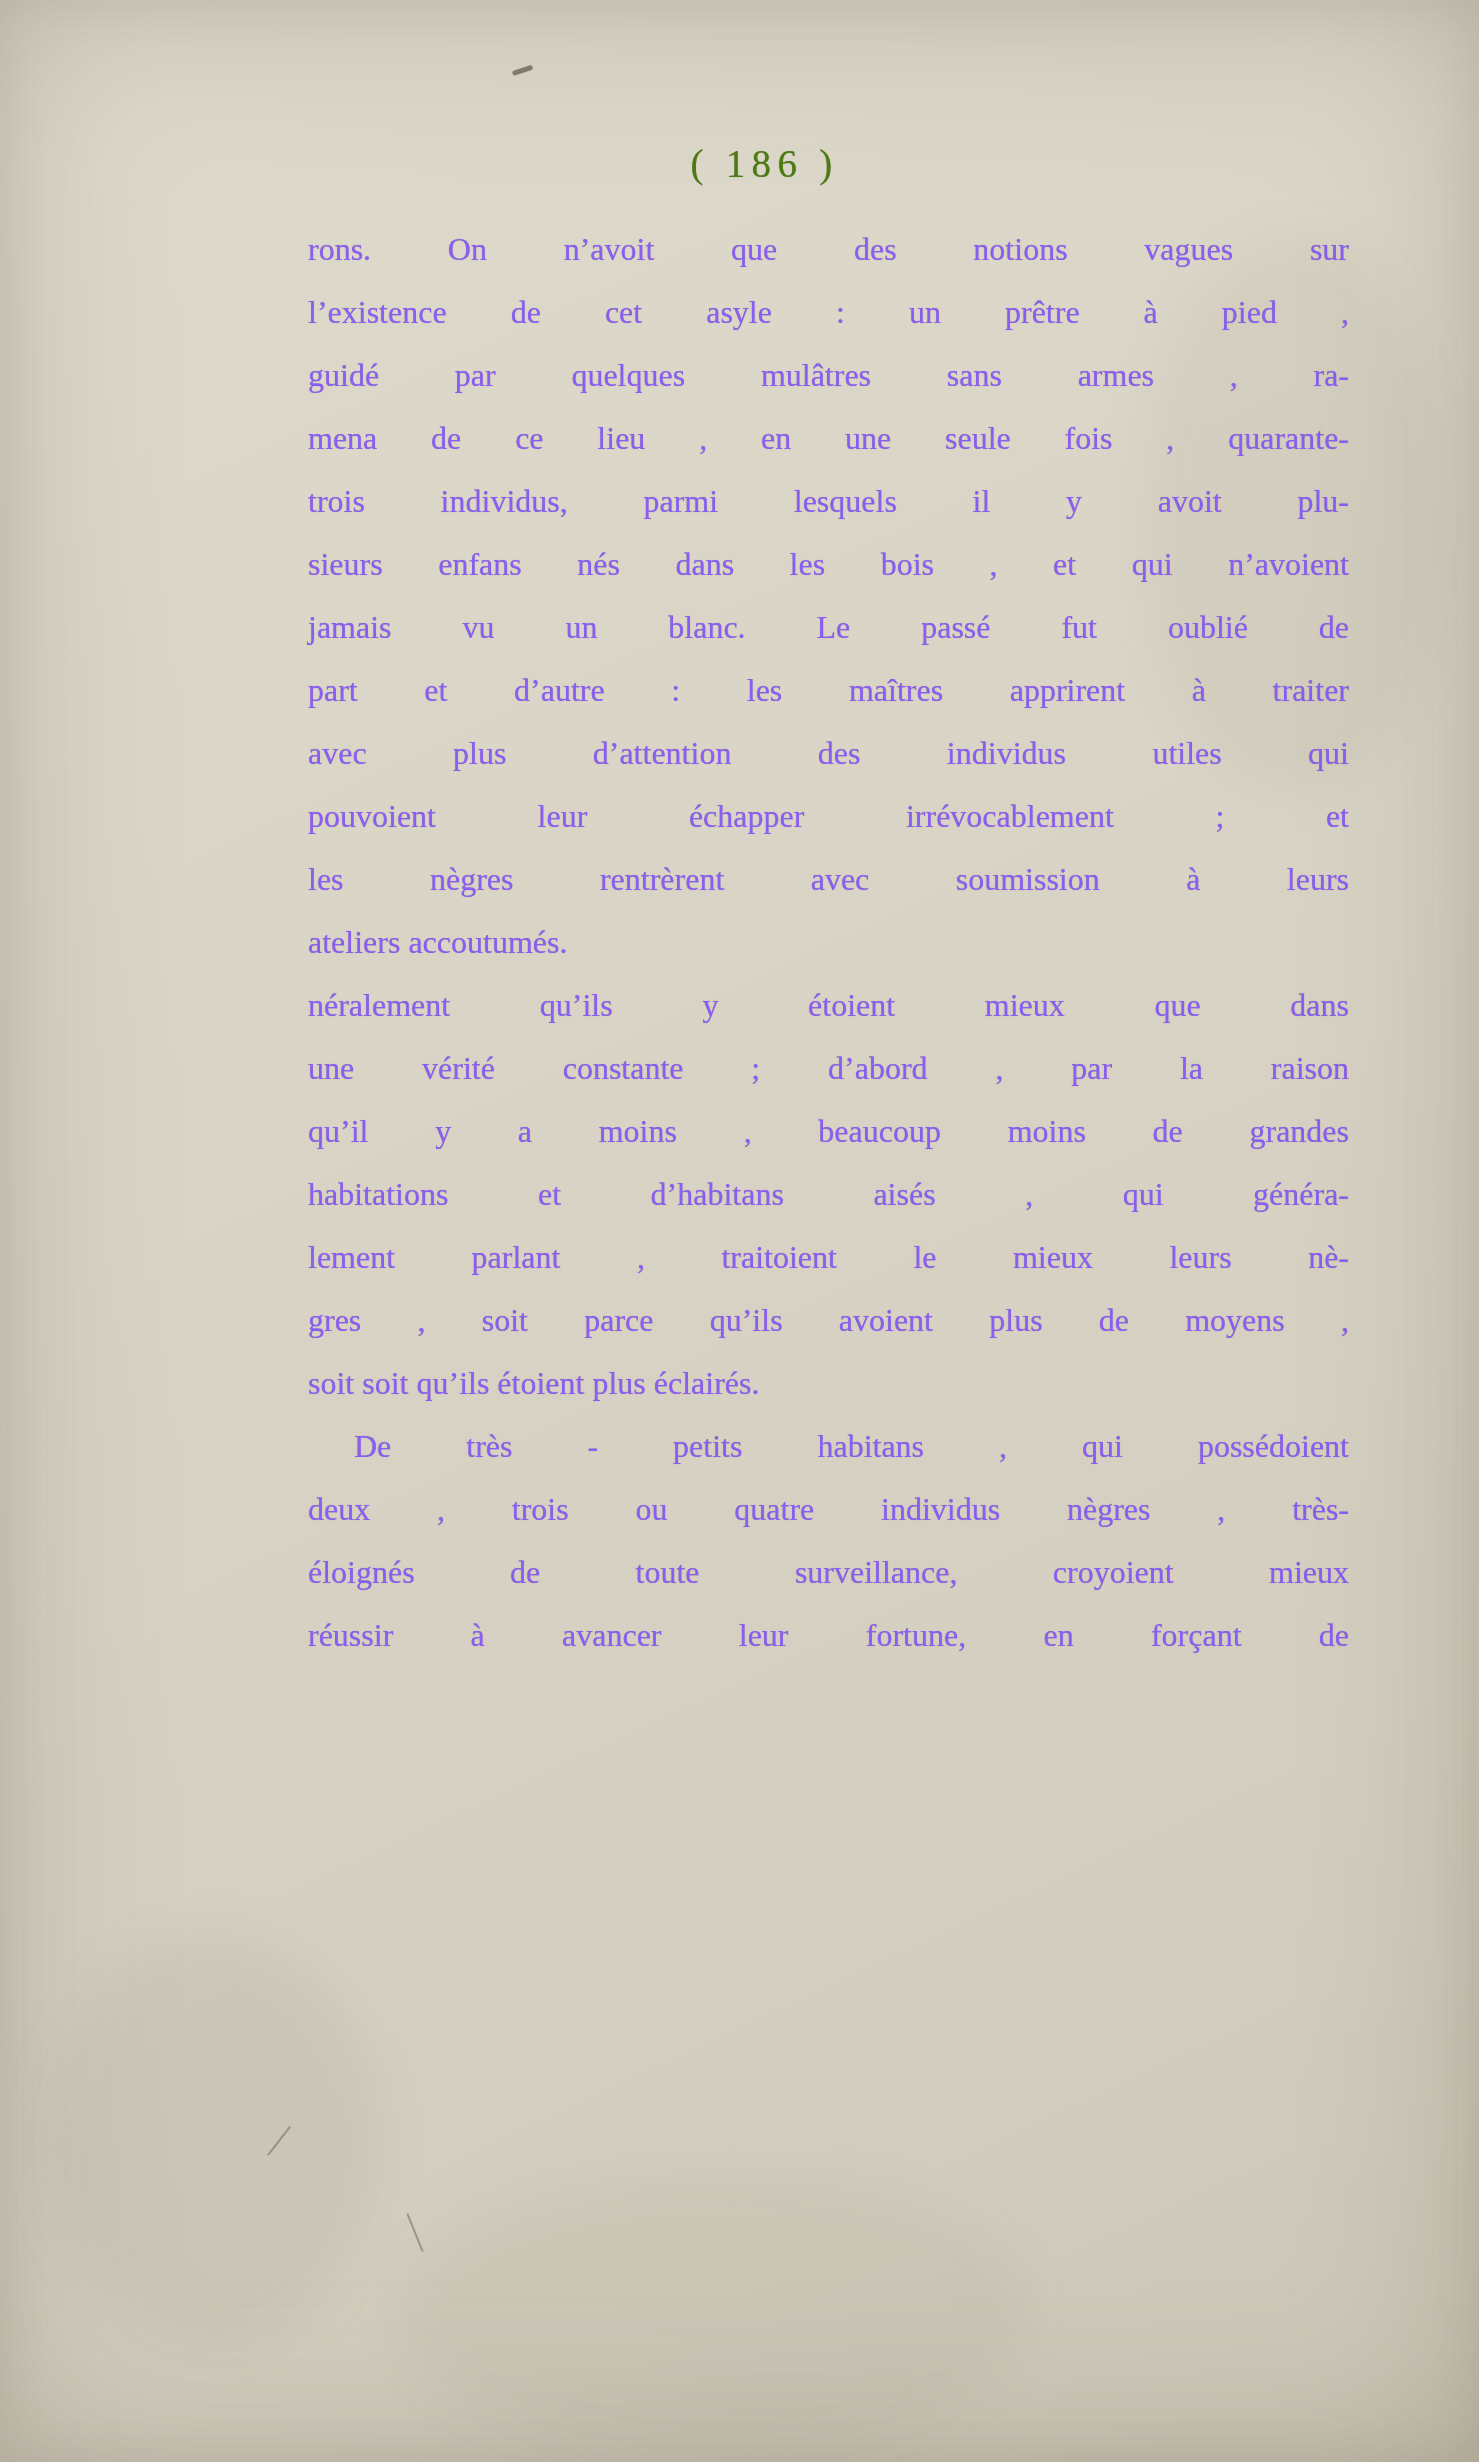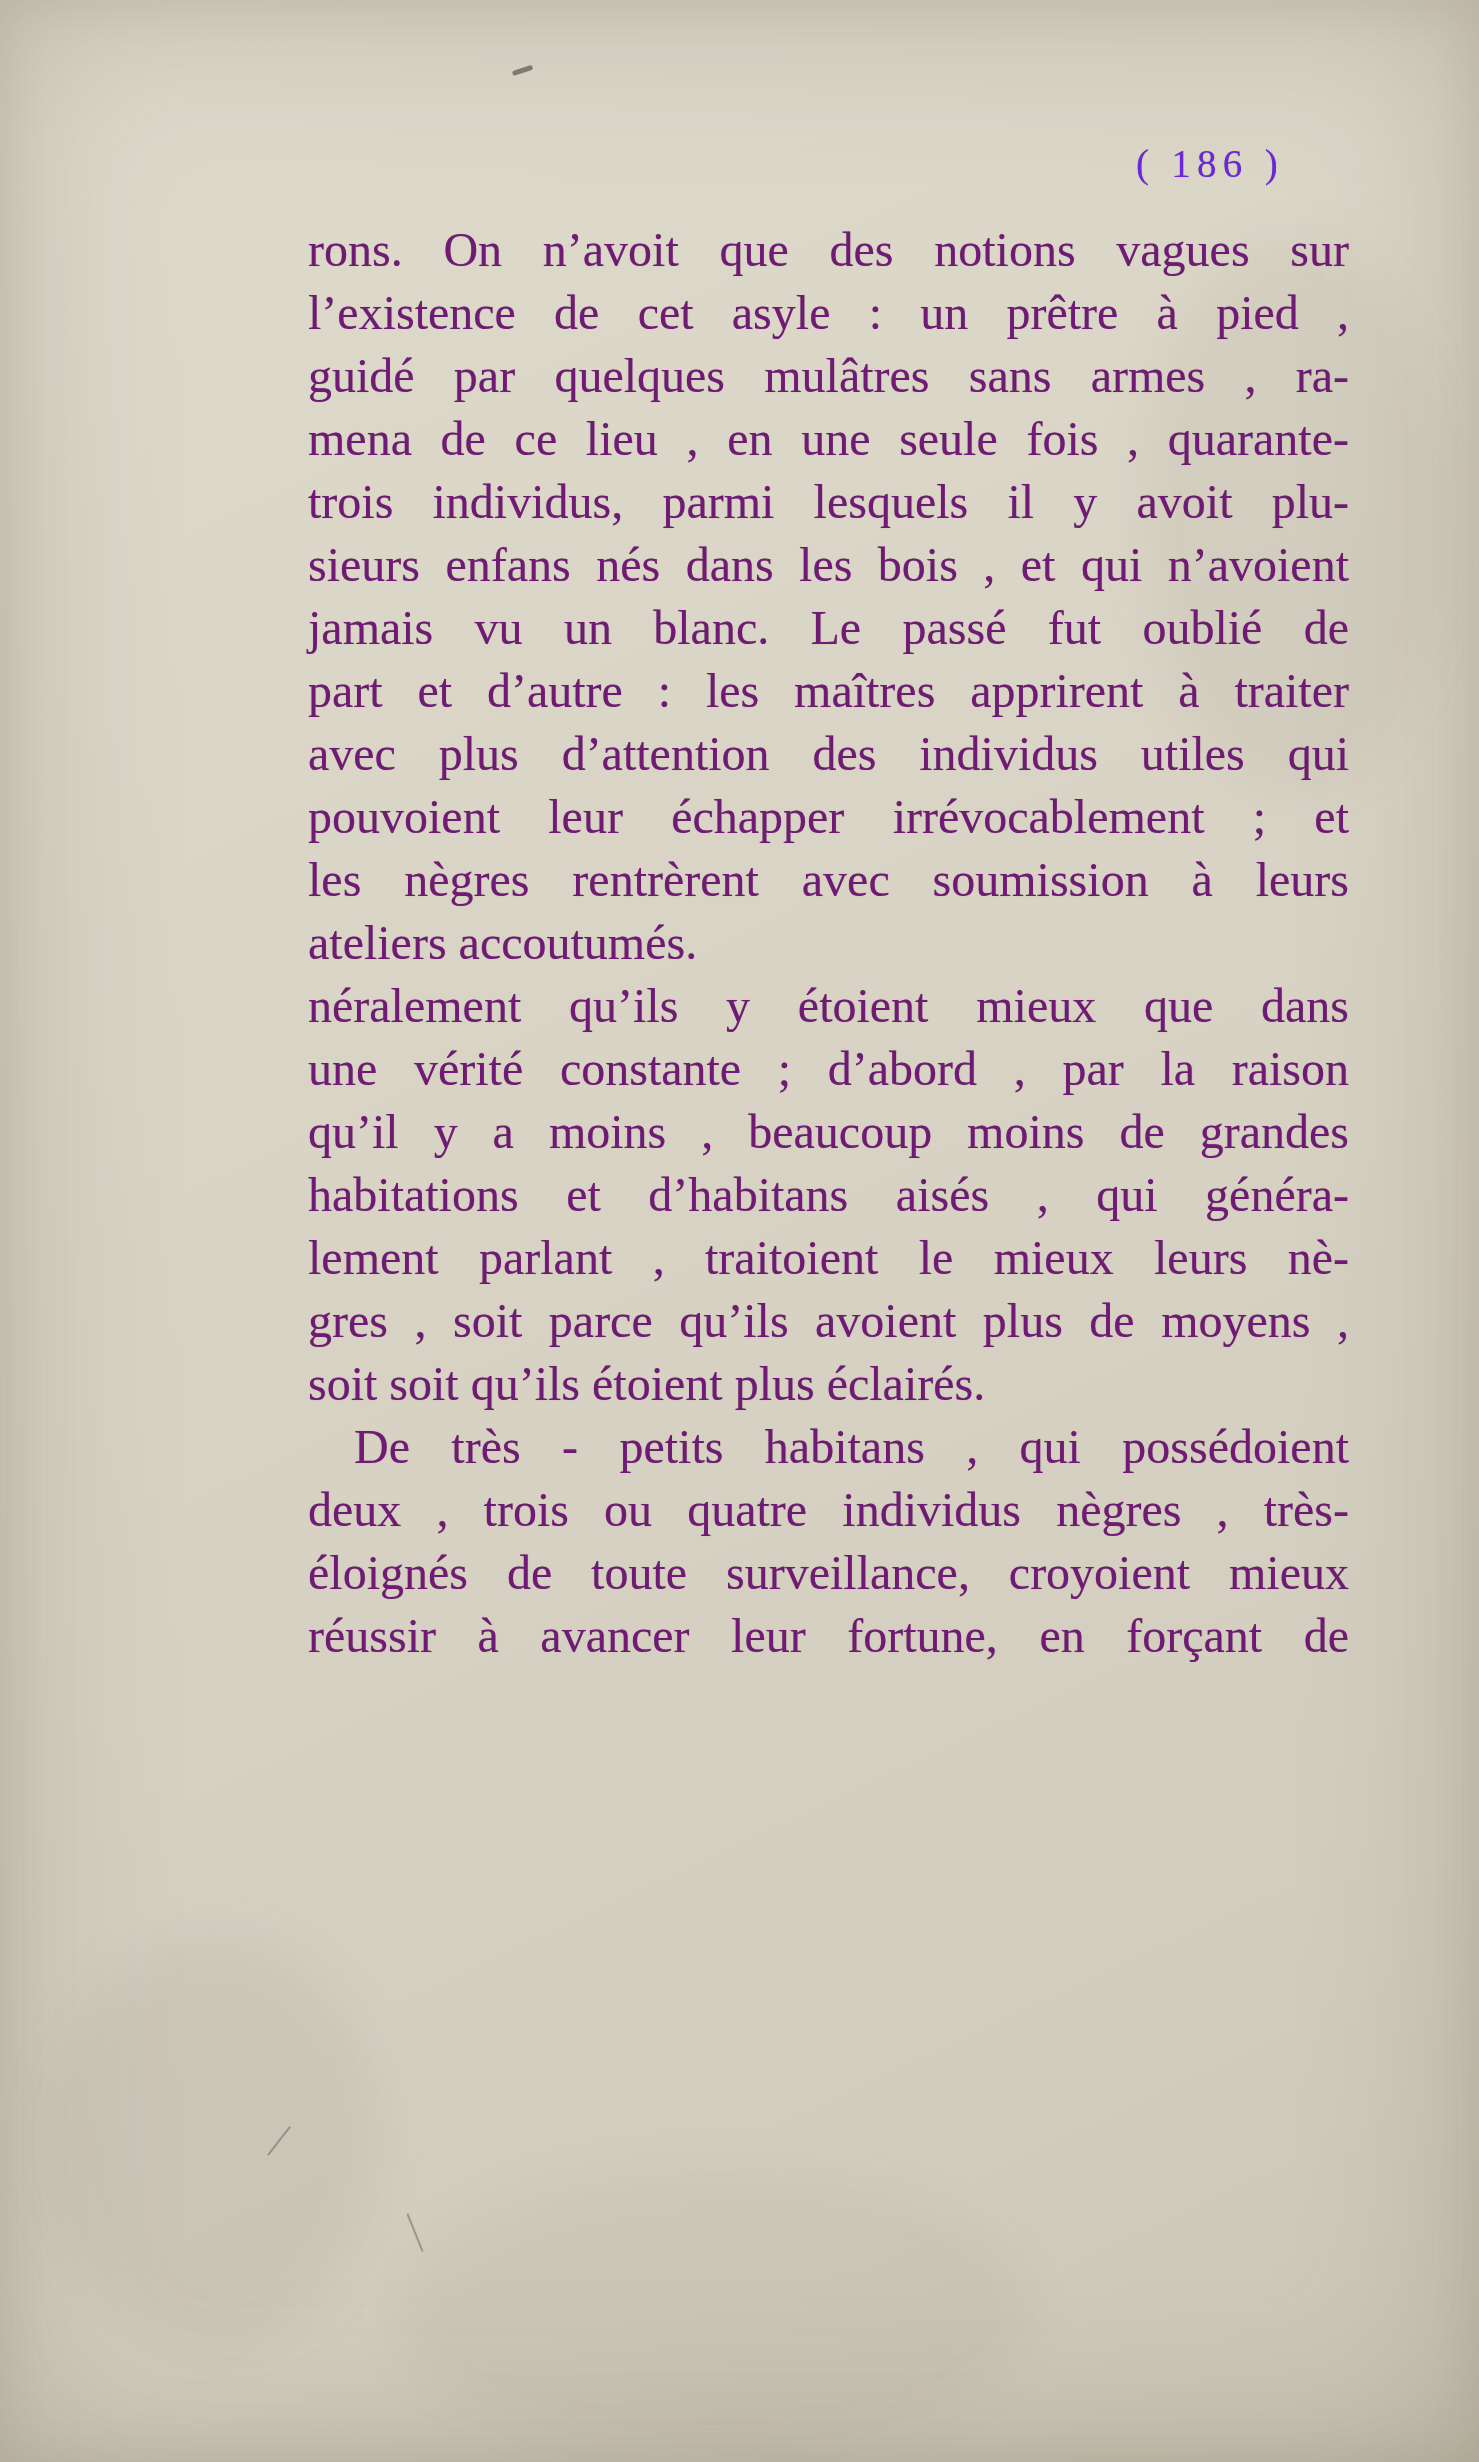--- a/index.html
+++ b/index.html
@@ -29,36 +29,36 @@
   }
   .stain.s1 { left: 47px;  top: 1935px; width: 332px; height: 411px; background: rgba(120,108,84,0.08); }
   .stain.s2 { left: 1145px; top: 237px;  width: 300px; height: 553px; background: rgba(125,112,88,0.07); }
   .stain.s3 { left: 395px;  top: 2172px; width: 632px; height: 276px; background: rgba(118,106,82,0.06); }
 
   .page-header {
     position: absolute;
     left: 308px;
     top: 141px;
     width: 1039px;
-    text-align: right;
+    text-align: center;
     transform: translateX(-63px);
     font-size: 39px;
     letter-spacing: 6.3px;
-    color: #6d28d9;
+    color: #4d7c0f;
     text-shadow: 0 0 0.8px rgba(46,43,38,0.45);
   }
 
   .text-block {
     position: absolute;
     left: 308px;
     top: 218px;
     width: 1041px;
-    font-size: 48px;
+    font-size: 32px;
     line-height: 63px;
-    color: #701a75;
+    color: #8b5cf6;
     text-shadow: 0 0 0.8px rgba(46,43,38,0.40);
   }
   .paragraph { margin: 0; }
   .line {
     text-align: justify;
     text-align-last: justify;
     white-space: normal;
   }
   .line.endline {
     text-align: right;

